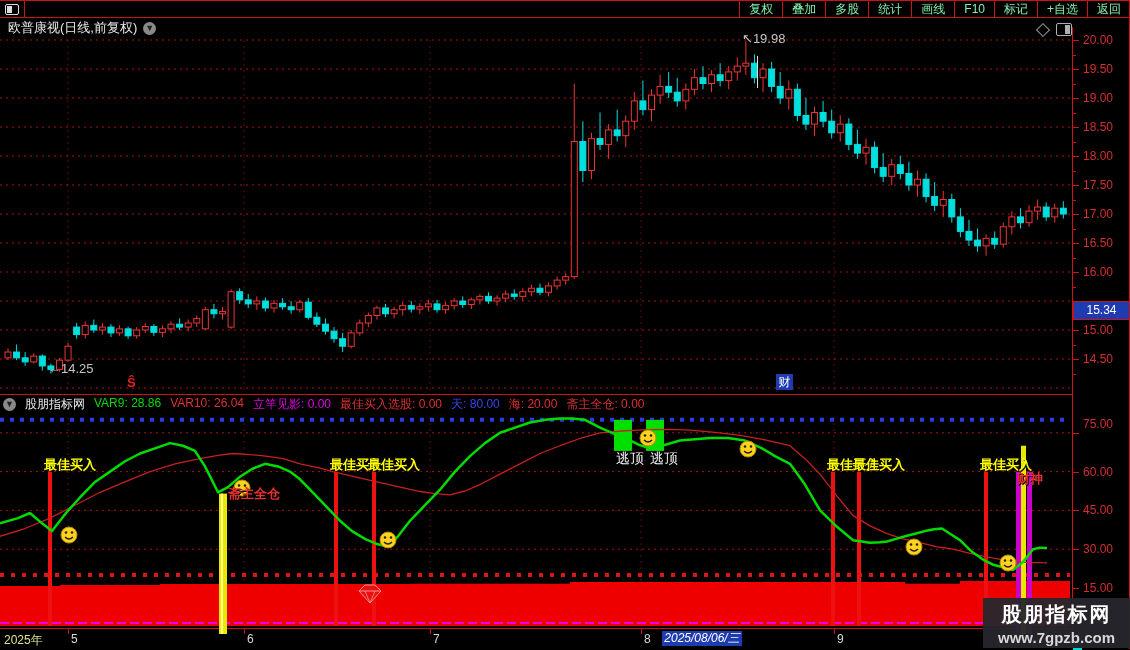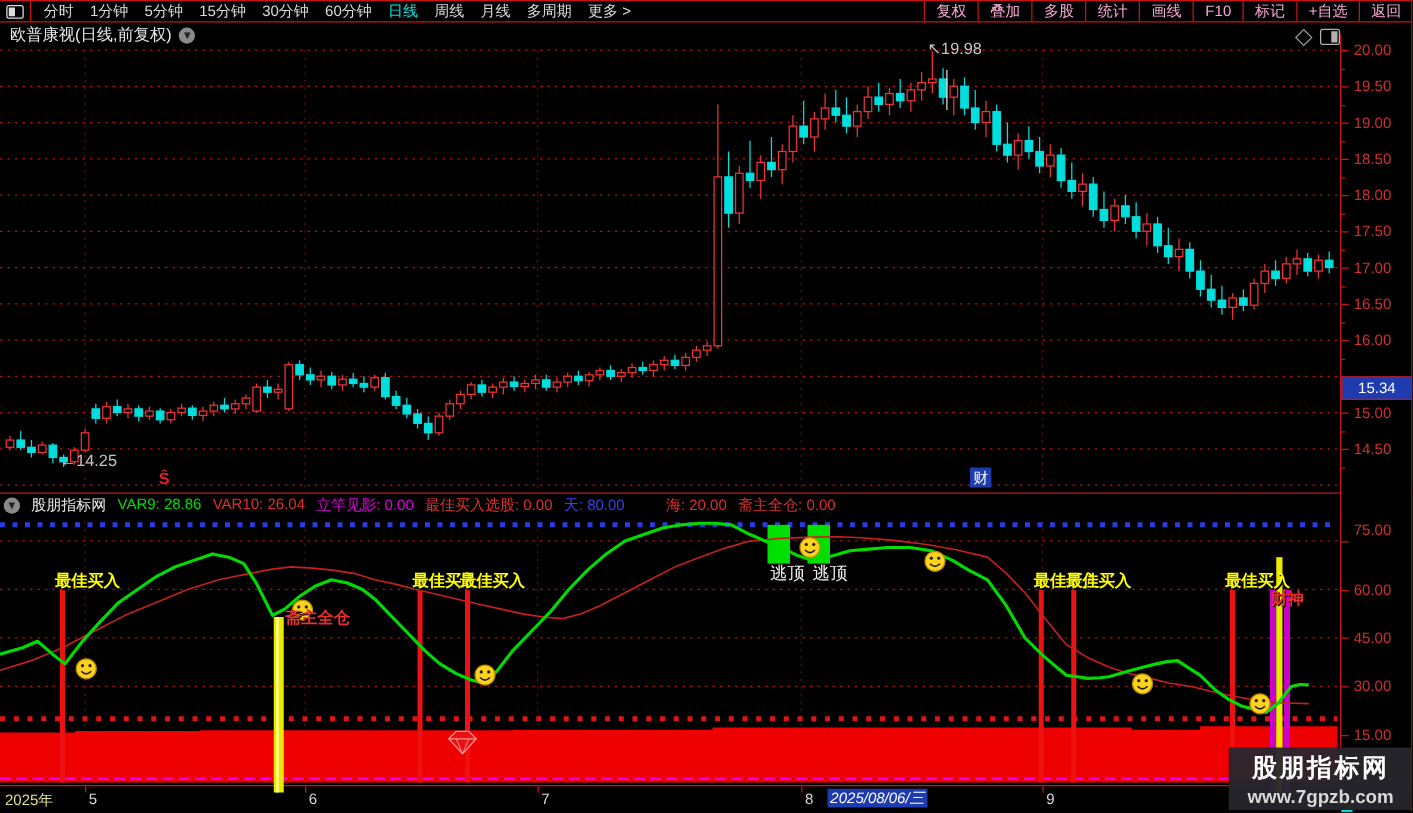--- a/index.html
+++ b/index.html
@@ -10,21 +10,21 @@
            background:#000;border-top:1px solid #c81414;border-bottom:1px solid #c81414;
            display:flex;align-items:stretch;}
   .tb-iconbox{width:24px;display:flex;align-items:center;justify-content:center;border-right:1px solid #c81414;}
   .halfsq{width:12px;height:9px;border:1px solid #ddd;border-radius:2px;position:relative;}
   .halfsq::after{content:"";position:absolute;left:1px;top:1px;width:5px;height:7px;background:#ddd;}
   .tb-left{display:flex;align-items:center;gap:13px;padding-left:10px;font-size:12px;color:#dcdcdc;}
   .tb-item{cursor:default;white-space:nowrap;}
   .tb-item.active{color:#00e5e5;}
   .tb-right{margin-left:auto;display:flex;align-items:stretch;}
   .tb-btn{display:flex;align-items:center;padding:0 9px;border-left:1px solid #c81414;
-          font-size:12px;color:#f9a8d4;white-space:nowrap;}
+          font-size:12px;color:#86efac;white-space:nowrap;}
   
   .titlerow{position:absolute;left:0;top:19px;height:18px;display:flex;align-items:center;gap:6px;
             padding-left:8px;color:#e8e8e8;font-size:13px;}
   .chevcircle{width:13px;height:13px;border-radius:50%;background:#8a8a8a;color:#222;
               font-size:9px;line-height:13px;text-align:center;}
   .diamond{position:absolute;left:1038px;top:25px;width:8px;height:8px;border:1px solid #9a9a9a;transform:rotate(45deg);}
   .splitsq{position:absolute;left:1056px;top:23px;width:14px;height:11px;border:1px solid #b0b0b0;border-radius:2px;}
   .splitsq::after{content:"";position:absolute;right:1px;top:1px;width:5px;height:9px;background:#b0b0b0;}
   
   #main-plot{position:absolute;left:0;top:27px;width:1072px;height:367px;z-index:2;}
@@ -74,33 +74,20 @@
 </style>
 </head>
 <body>
 
 <div class="screen">
 
   <div class="toolbar">
     <div class="tb-iconbox">
       <span class="halfsq"></span>
     </div>
-    <div class="tb-left" id="tb-left">
-        <span class="tb-item">分时</span>
-        <span class="tb-item">1分钟</span>
-        <span class="tb-item">5分钟</span>
-        <span class="tb-item">15分钟</span>
-        <span class="tb-item">30分钟</span>
-        <span class="tb-item">60分钟</span>
-        <span class="tb-item active">日线</span>
-        <span class="tb-item">周线</span>
-        <span class="tb-item">月线</span>
-        <span class="tb-item">多周期</span>
-        <span class="tb-item">更多 &gt;</span>
-      </div>
     <div class="tb-right" id="tb-right">
         <span class="tb-btn">复权</span>
         <span class="tb-btn">叠加</span>
         <span class="tb-btn">多股</span>
         <span class="tb-btn">统计</span>
         <span class="tb-btn">画线</span>
         <span class="tb-btn">F10</span>
         <span class="tb-btn">标记</span>
         <span class="tb-btn">+自选</span>
         <span class="tb-btn">返回</span>
@@ -388,21 +375,21 @@
 
   <div class="indhead">
     <span class="chevcircle">▼</span>
     <span class="indname">股朋指标网</span>
     <span id="ind-head-vals" style="display:flex;gap:9px;">
         <span class="hseg" style="color: rgb(0, 220, 0);">VAR9: 28.86</span>
         <span class="hseg" style="color: rgb(224, 48, 48);">VAR10: 26.04</span>
         <span class="hseg" style="color: rgb(224, 0, 224);">立竿见影: 0.00</span>
         <span class="hseg" style="color: rgb(224, 48, 48);">最佳买入选股: 0.00</span>
         <span class="hseg" style="color: rgb(51, 68, 238);">天: 80.00</span>
-        <span class="hseg" style="color: rgb(224, 48, 48); margin-left: 24px;">海: 20.00</span>
+        <span class="hseg" style="color: rgb(224, 48, 48);">海: 20.00</span>
         <span class="hseg" style="color: rgb(224, 48, 48);">斋主全仓: 0.00</span>
       </span>
   </div>
 
   <div id="ind-plot"><svg width="1072" height="220" viewBox="0 0 1072 220">
         <line x1="68" y1="2" x2="68" y2="211" stroke="#5a0f0f" stroke-width="1" stroke-dasharray="2 4"></line>
         <line x1="244" y1="2" x2="244" y2="211" stroke="#5a0f0f" stroke-width="1" stroke-dasharray="2 4"></line>
         <line x1="430" y1="2" x2="430" y2="211" stroke="#5a0f0f" stroke-width="1" stroke-dasharray="2 4"></line>
         <line x1="641" y1="2" x2="641" y2="211" stroke="#5a0f0f" stroke-width="1" stroke-dasharray="2 4"></line>
         <line x1="834" y1="2" x2="834" y2="211" stroke="#5a0f0f" stroke-width="1" stroke-dasharray="2 4"></line>

